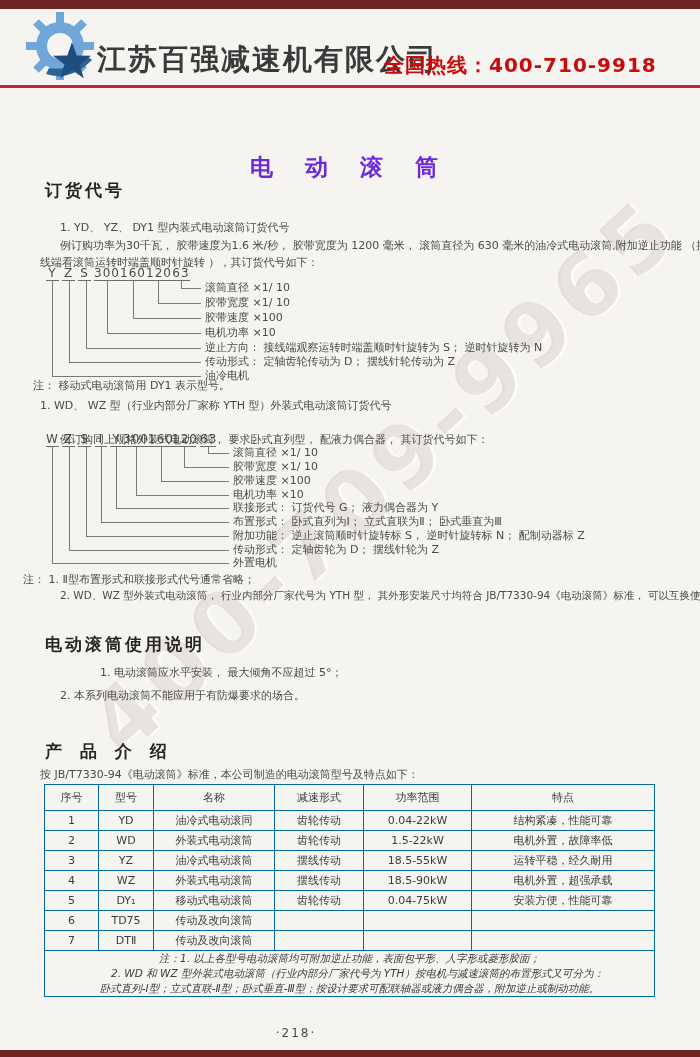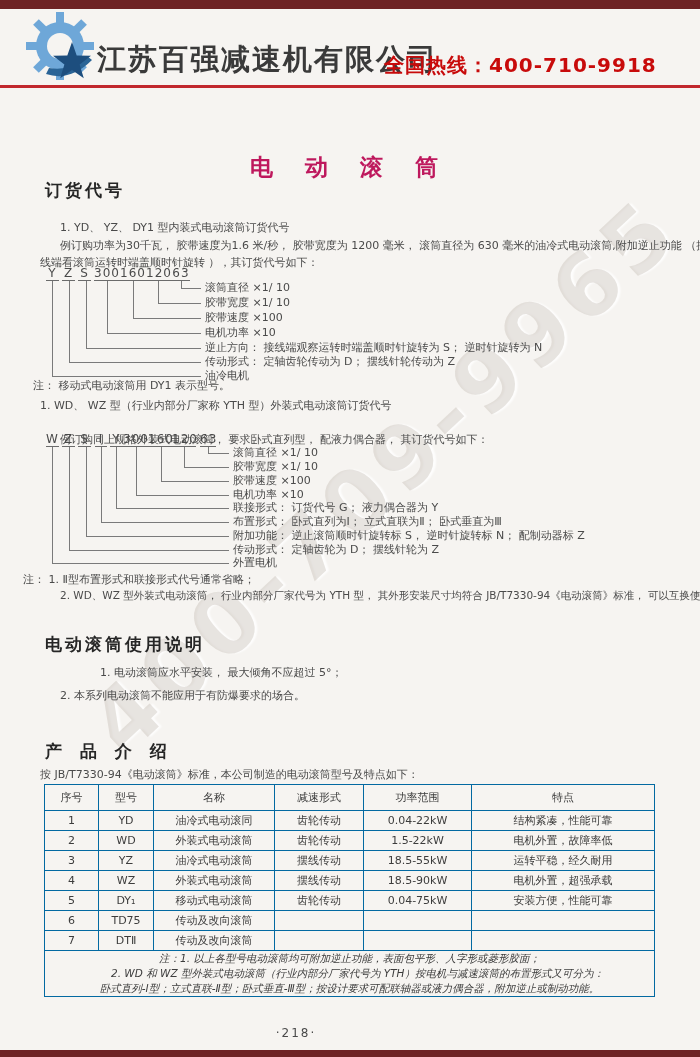--- a/index.html
+++ b/index.html
@@ -16,21 +16,21 @@
   .company{left:97px;top:40px;font-size:29px;font-weight:600;color:#3a3a3a;letter-spacing:2px;}
   .hotline{left:384px;top:52px;font-size:20px;font-weight:700;color:#c80b0b;letter-spacing:1px;}
   
   .watermark{
     left:70px;top:700px;transform:rotate(-43deg);transform-origin:0 0;
     font-size:86px;font-weight:700;letter-spacing:8px;white-space:nowrap;
     color:rgba(178,170,160,0.30);text-shadow:2px 2px 2px rgba(255,255,255,0.85);
     pointer-events:none;
   }
   
-  .doc-title{left:0;top:152px;width:700px;text-align:center;font-size:23px;font-weight:700;color:#be185d;letter-spacing:12px;}
+  .doc-title{left:0;top:152px;width:700px;text-align:center;font-size:23px;font-weight:700;color:#6d28d9;letter-spacing:12px;}
   .sec-head{font-size:17px;font-weight:700;color:#262626;letter-spacing:3px;}
   .t{font-size:11px;color:#4a4a4a;white-space:nowrap;}
   .code-item{font-size:12px;color:#4a4a4a;text-align:center;border-bottom:1px solid #6b6b6b;letter-spacing:1px;}
   .conn{border-left:1px solid #7a7a7a;border-bottom:1px solid #7a7a7a;}
   .lbl{font-size:11px;color:#4a4a4a;white-space:nowrap;line-height:14px;}
   
   table.spec{position:absolute;left:44px;top:784px;width:610px;border-collapse:collapse;table-layout:fixed;background:transparent;}
   table.spec th,table.spec td{border:1px solid #0369a1;font-weight:400;font-size:11px;color:#3c3c3c;text-align:center;padding:0;}
   table.spec th{height:25px;}
   table.spec td{height:19px;}

